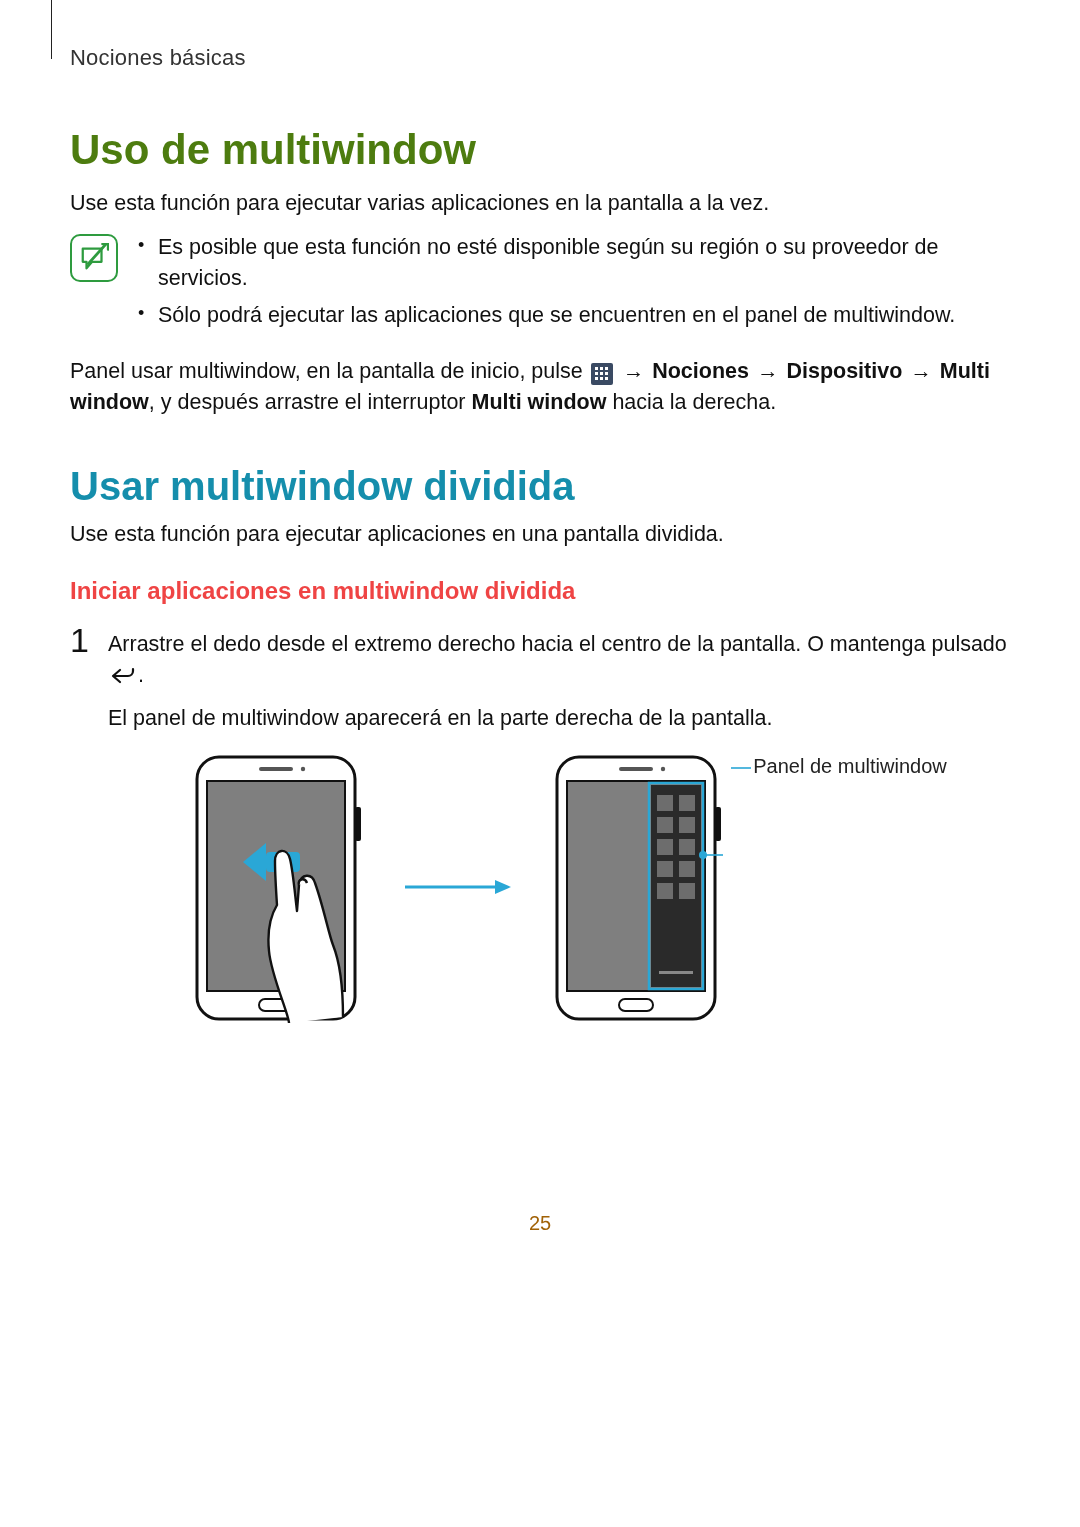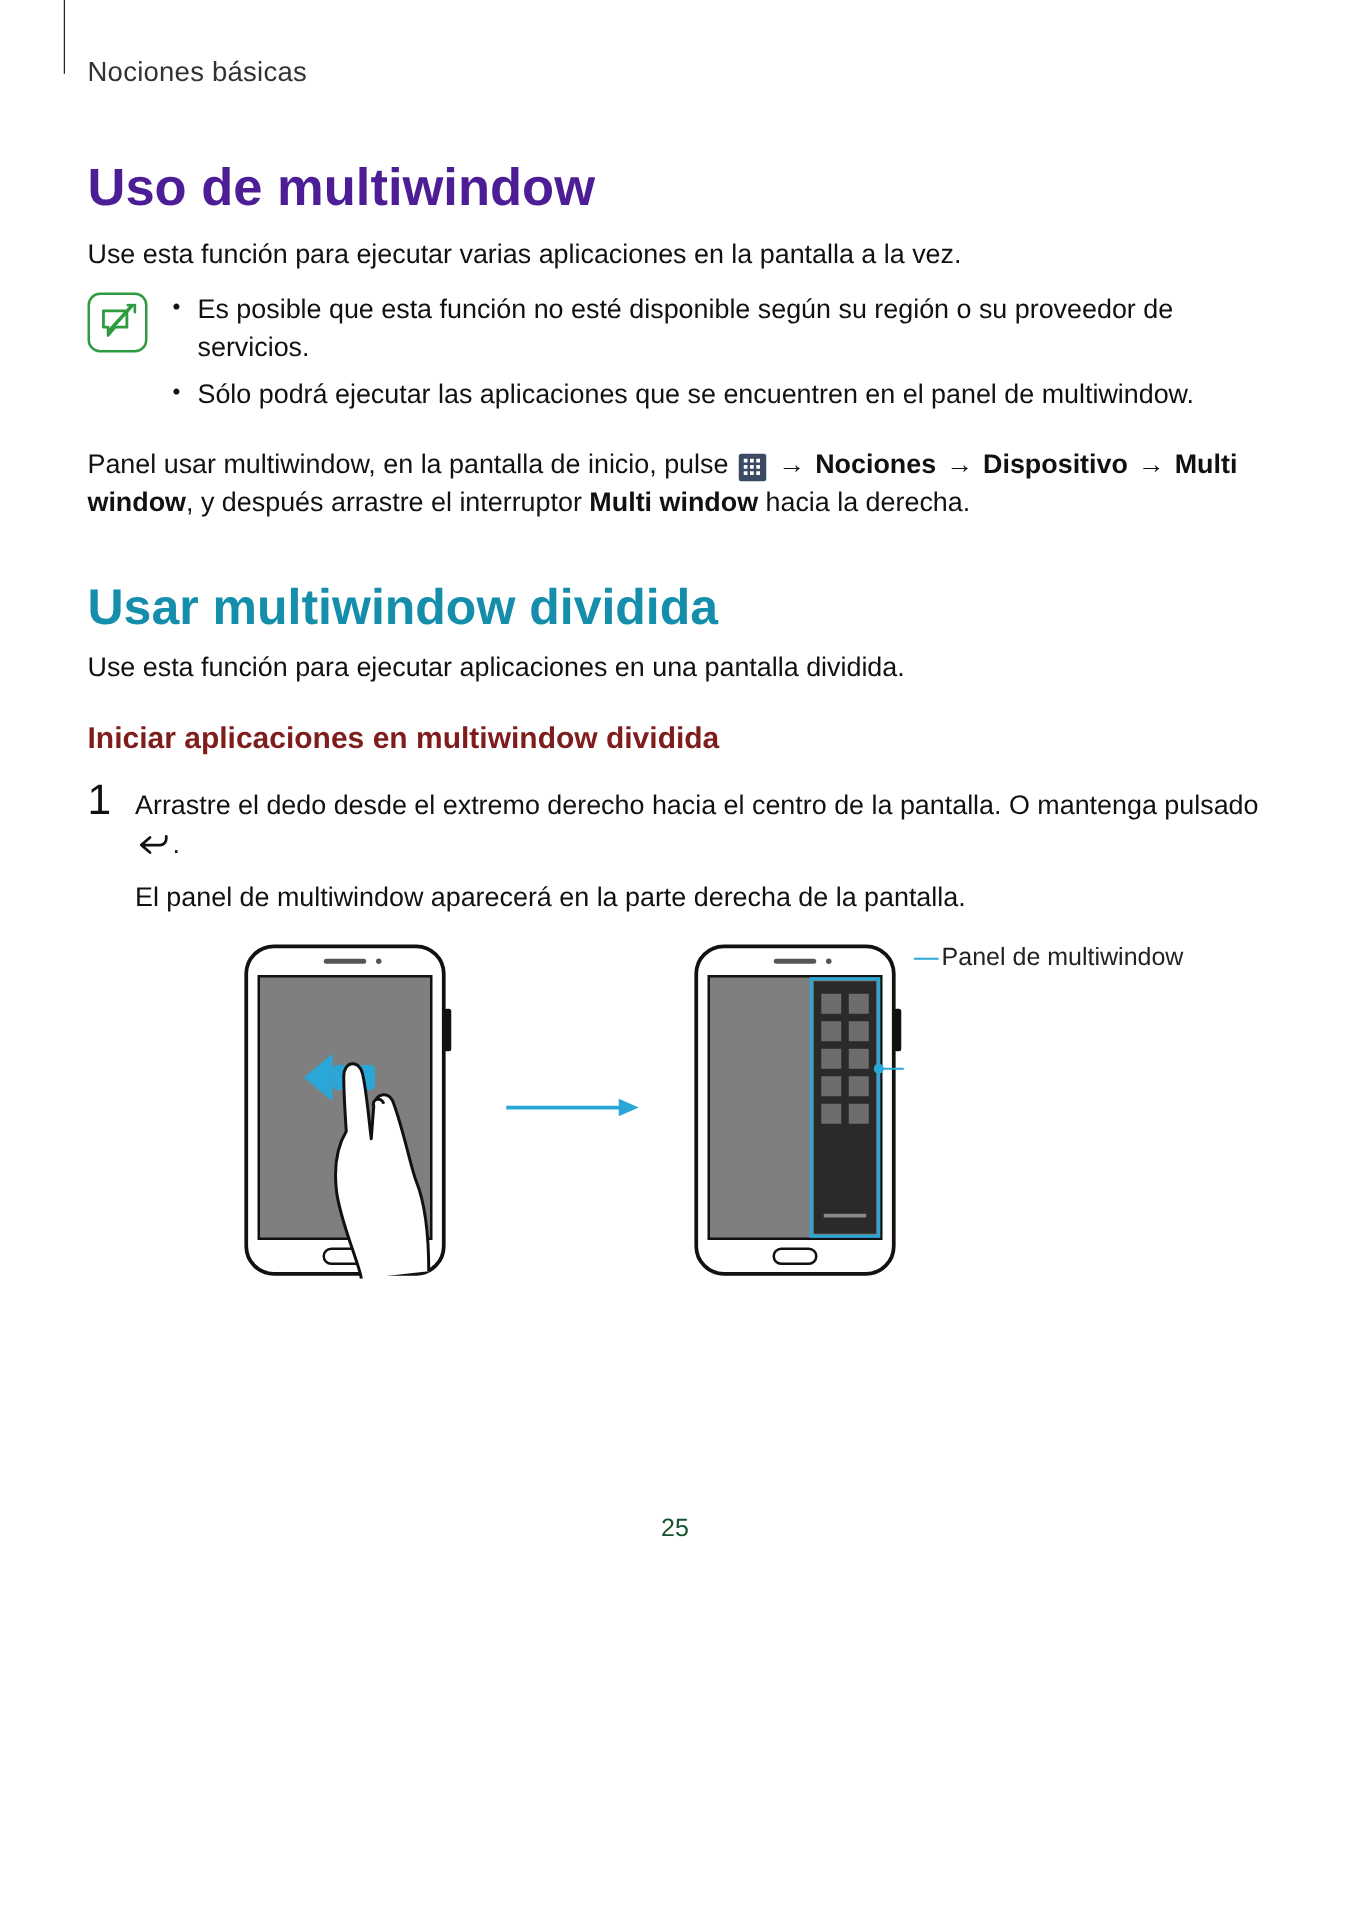--- a/index.html
+++ b/index.html
@@ -28,21 +28,21 @@
     height: 59px;
     border-left: 1.4px solid #222;
   }
   .header-label {
     font-size: 22px;
     color: #333;
     margin: 10px 0 40px 0;
     letter-spacing: 0.2px;
   }
   h1.title {
-    color: #4c1d95;
+    color: #4d7c0f;
     font-size: 42px;
     font-weight: 600;
     margin: 55px 0 14px 0;
   }
   .lead {
     font-size: 21.5px;
     line-height: 1.4;
     margin: 0 0 14px 0;
   }
   .note-row {
@@ -105,21 +105,21 @@
   h2.section {
     color: #158eac;
     font-size: 40px;
     font-weight: 600;
     margin: 46px 0 10px 0;
   }
   h3.subsection {
     font-size: 24px;
     font-weight: 700;
     margin: 28px 0 18px 0;
-    color: #7f1d1d;
+    color: #ef4444;
   }
   .step {
     display: flex;
     align-items: flex-start;
     gap: 12px;
     margin-bottom: 6px;
   }
   .step-num {
     font-size: 34px;
     font-weight: 400;
@@ -167,21 +167,21 @@
     width: 110px;
     height: 20px;
   }
   .page-number {
     position: absolute;
     bottom: 32px;
     left: 0;
     right: 0;
     text-align: center;
     font-size: 20px;
-    color: #14532d;
+    color: #a16207;
   }
 </style>
 </head>
 <body>
 
 <div class="page">
   <div class="header-rule"></div>
 
   <div class="header-label">Nociones básicas</div>
 

